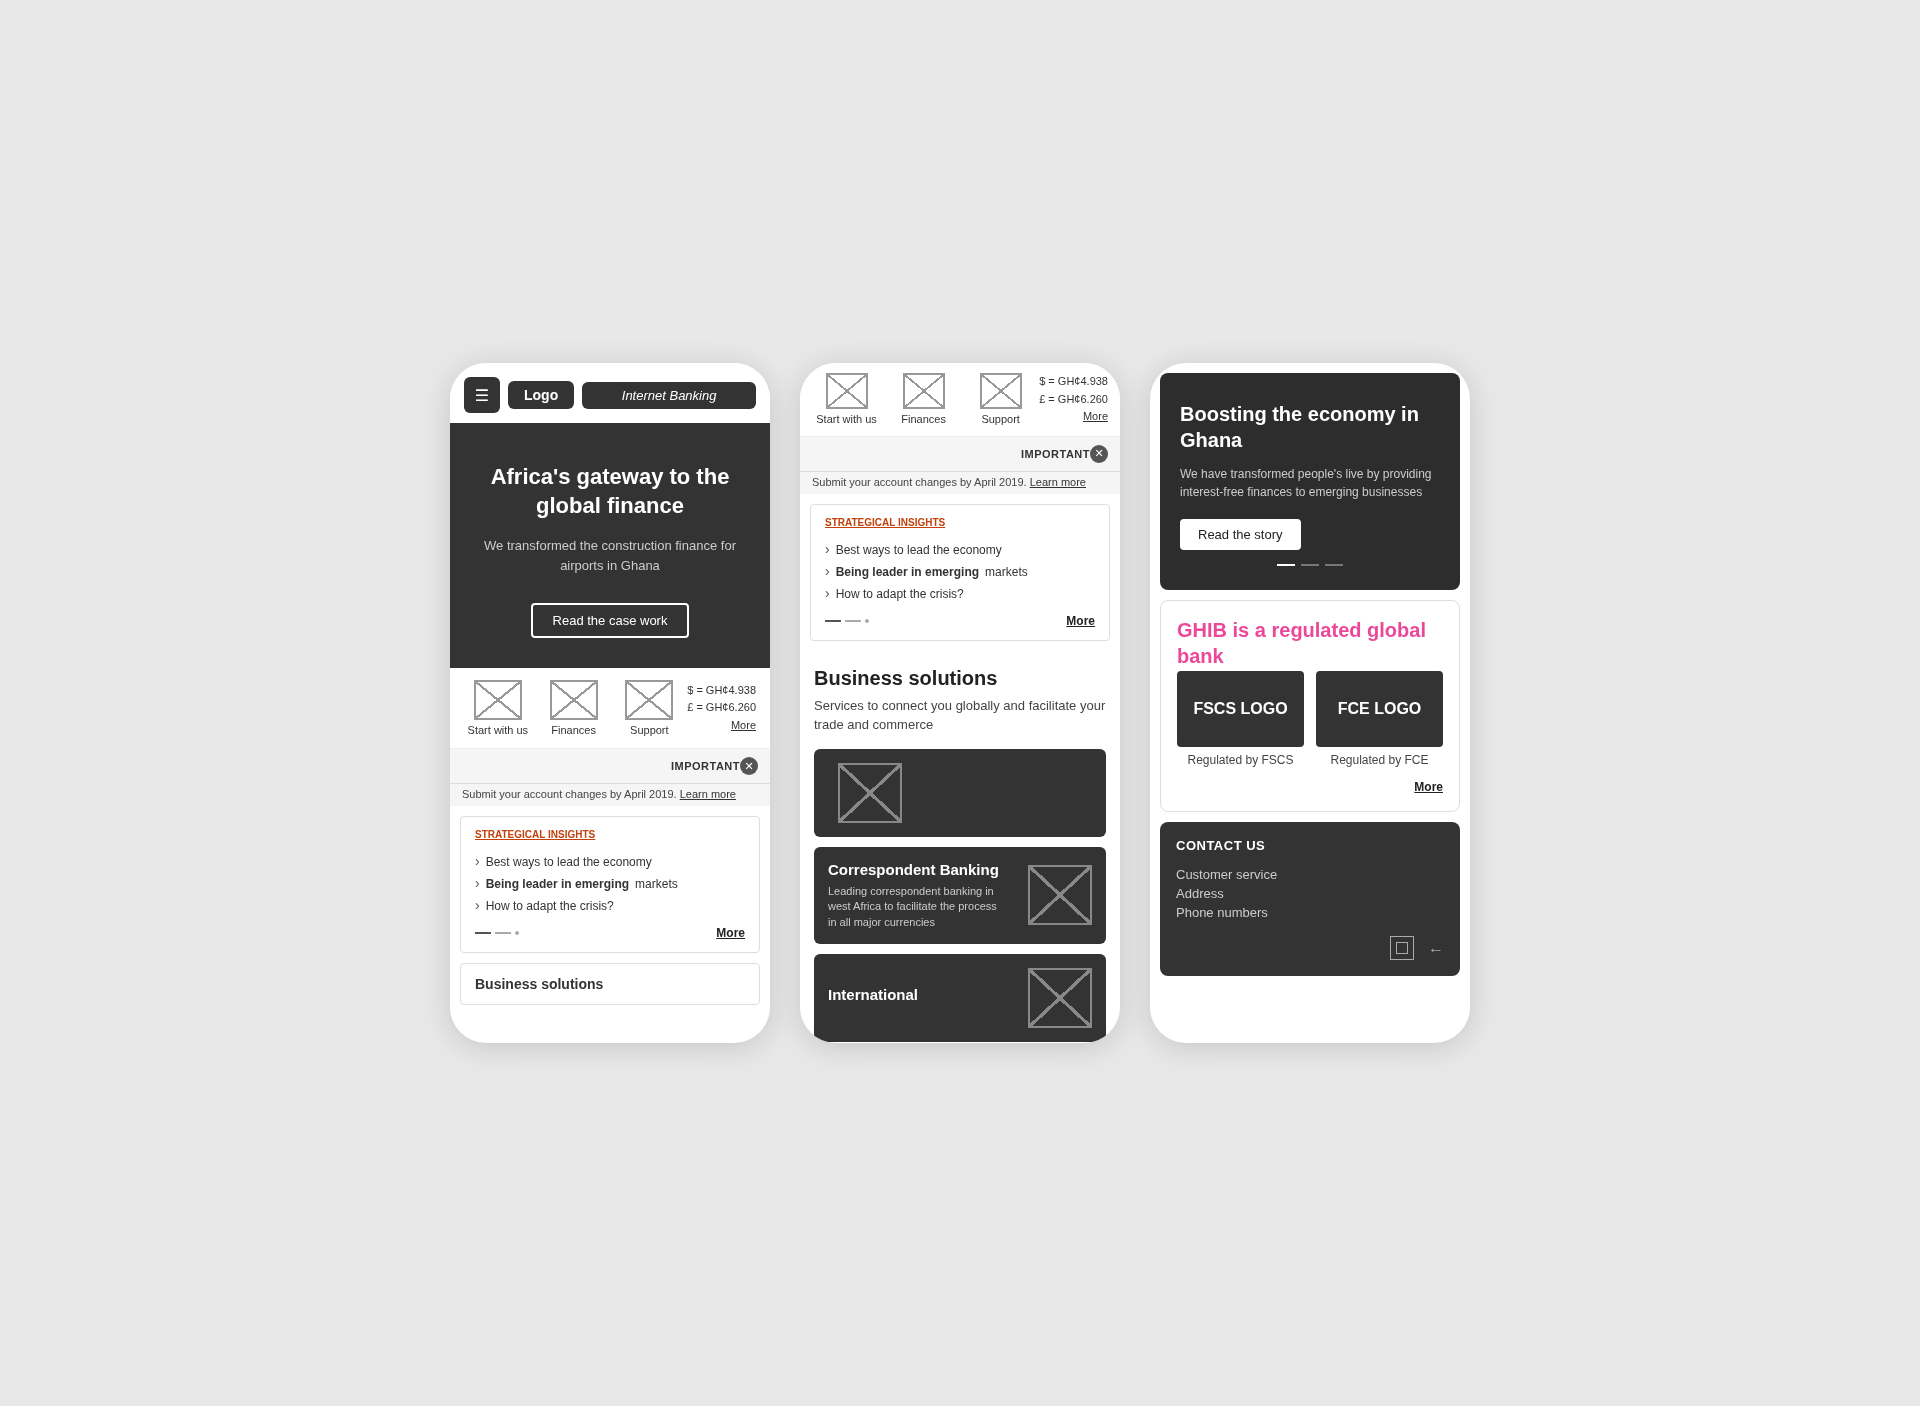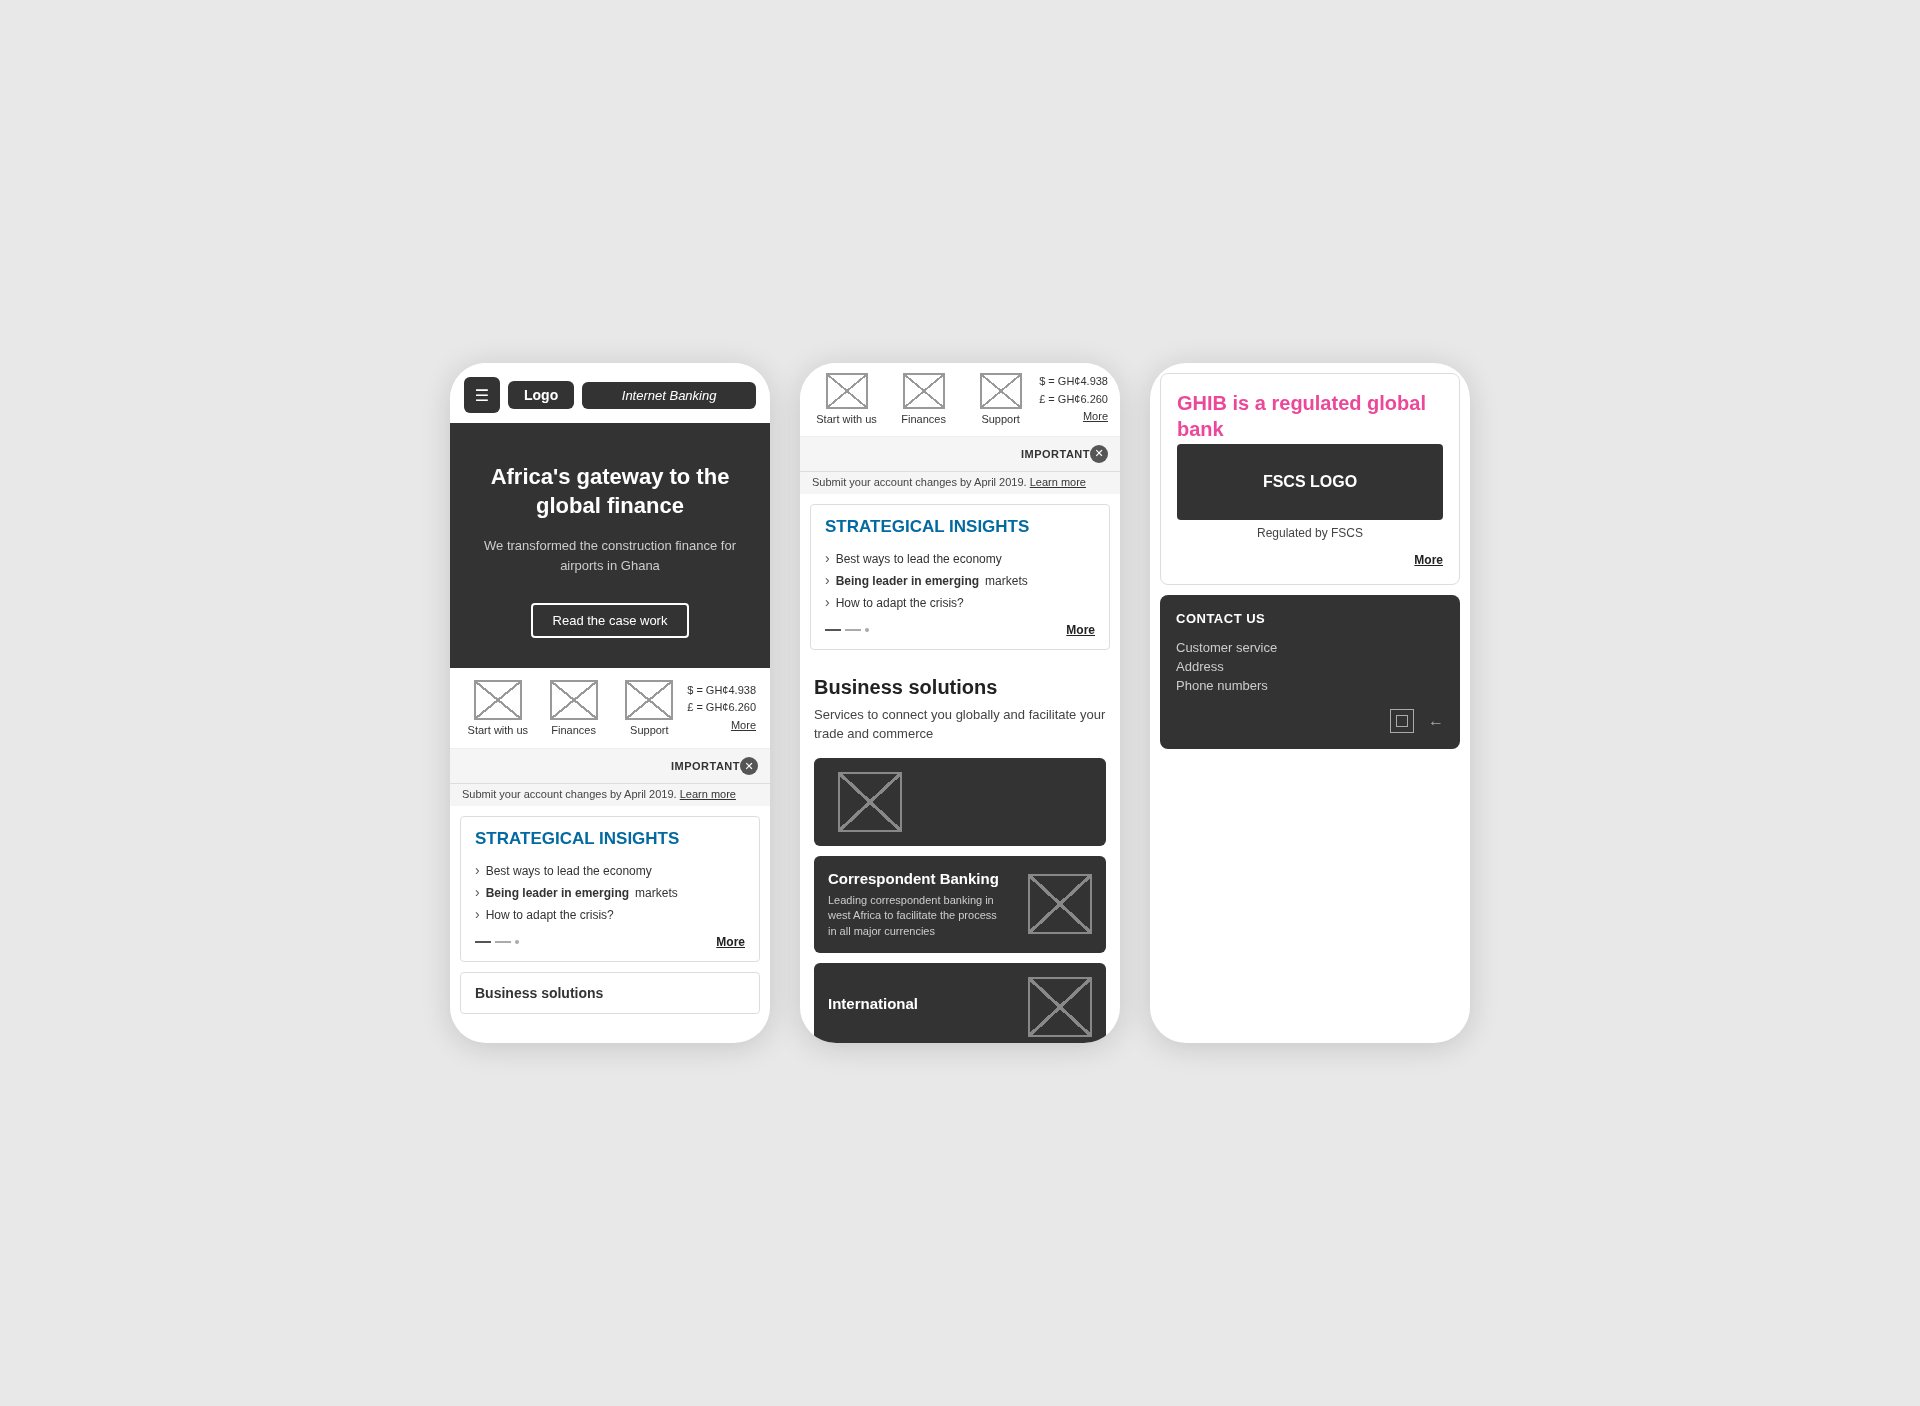--- a/index.html
+++ b/index.html
@@ -210,24 +210,25 @@
       justify-content: center;
     }
 
     .insights-card {
       margin: 10px;
       border: 1px solid #ddd;
       border-radius: 4px;
       padding: 12px 14px;
     }
     .insights-title {
-      font-size: 17px;
+      font-size: 10px;
       font-weight: bold;
       margin-bottom: 10px;
-      color: #0369a1;
+      color: #c2410c;
+      text-decoration: underline;
     }
     .insights-list {
       list-style: none;
       padding: 0;
     }
     .insights-list li {
       font-size: 12px;
       color: #333;
       padding: 3px 0;
       display: flex;
@@ -648,27 +649,41 @@
             <div class="bs-card-title">International</div>
           </div>
           <div class="bs-card-img"></div>
         </div>
       </div>
     </div>
   </div>
 
   <div class="phone phone-3">
 
+    <div class="dark-hero">
+      <div class="dark-hero-title">Boosting the economy in Ghana</div>
+      <div class="dark-hero-desc">We have transformed people's live by providing interest-free finances to emerging businesses</div>
+      <button class="read-story-btn">Read the story</button>
+      <div class="hero-pagination">
+        <div class="hero-dot active"></div>
+        <div class="hero-dot"></div>
+        <div class="hero-dot"></div>
+      </div>
+    </div>
 
     <div class="regulated-card">
       <div class="reg-title">GHIB is a regulated global bank</div>
       <div class="reg-logos">
         <div class="reg-logo-item">
           <div class="reg-logo-box">FSCS LOGO</div>
           <span class="reg-label">Regulated by FSCS</span>
+        </div>
+        <div class="reg-logo-item">
+          <div class="reg-logo-box">FCE LOGO</div>
+          <span class="reg-label">Regulated by FCE</span>
         </div>
       </div>
       <div class="reg-more">
         <span class="more-link">More</span>
       </div>
     </div>
 
     <div class="contact-card">
       <div class="contact-title">CONTACT US</div>
       <ul class="contact-list">

